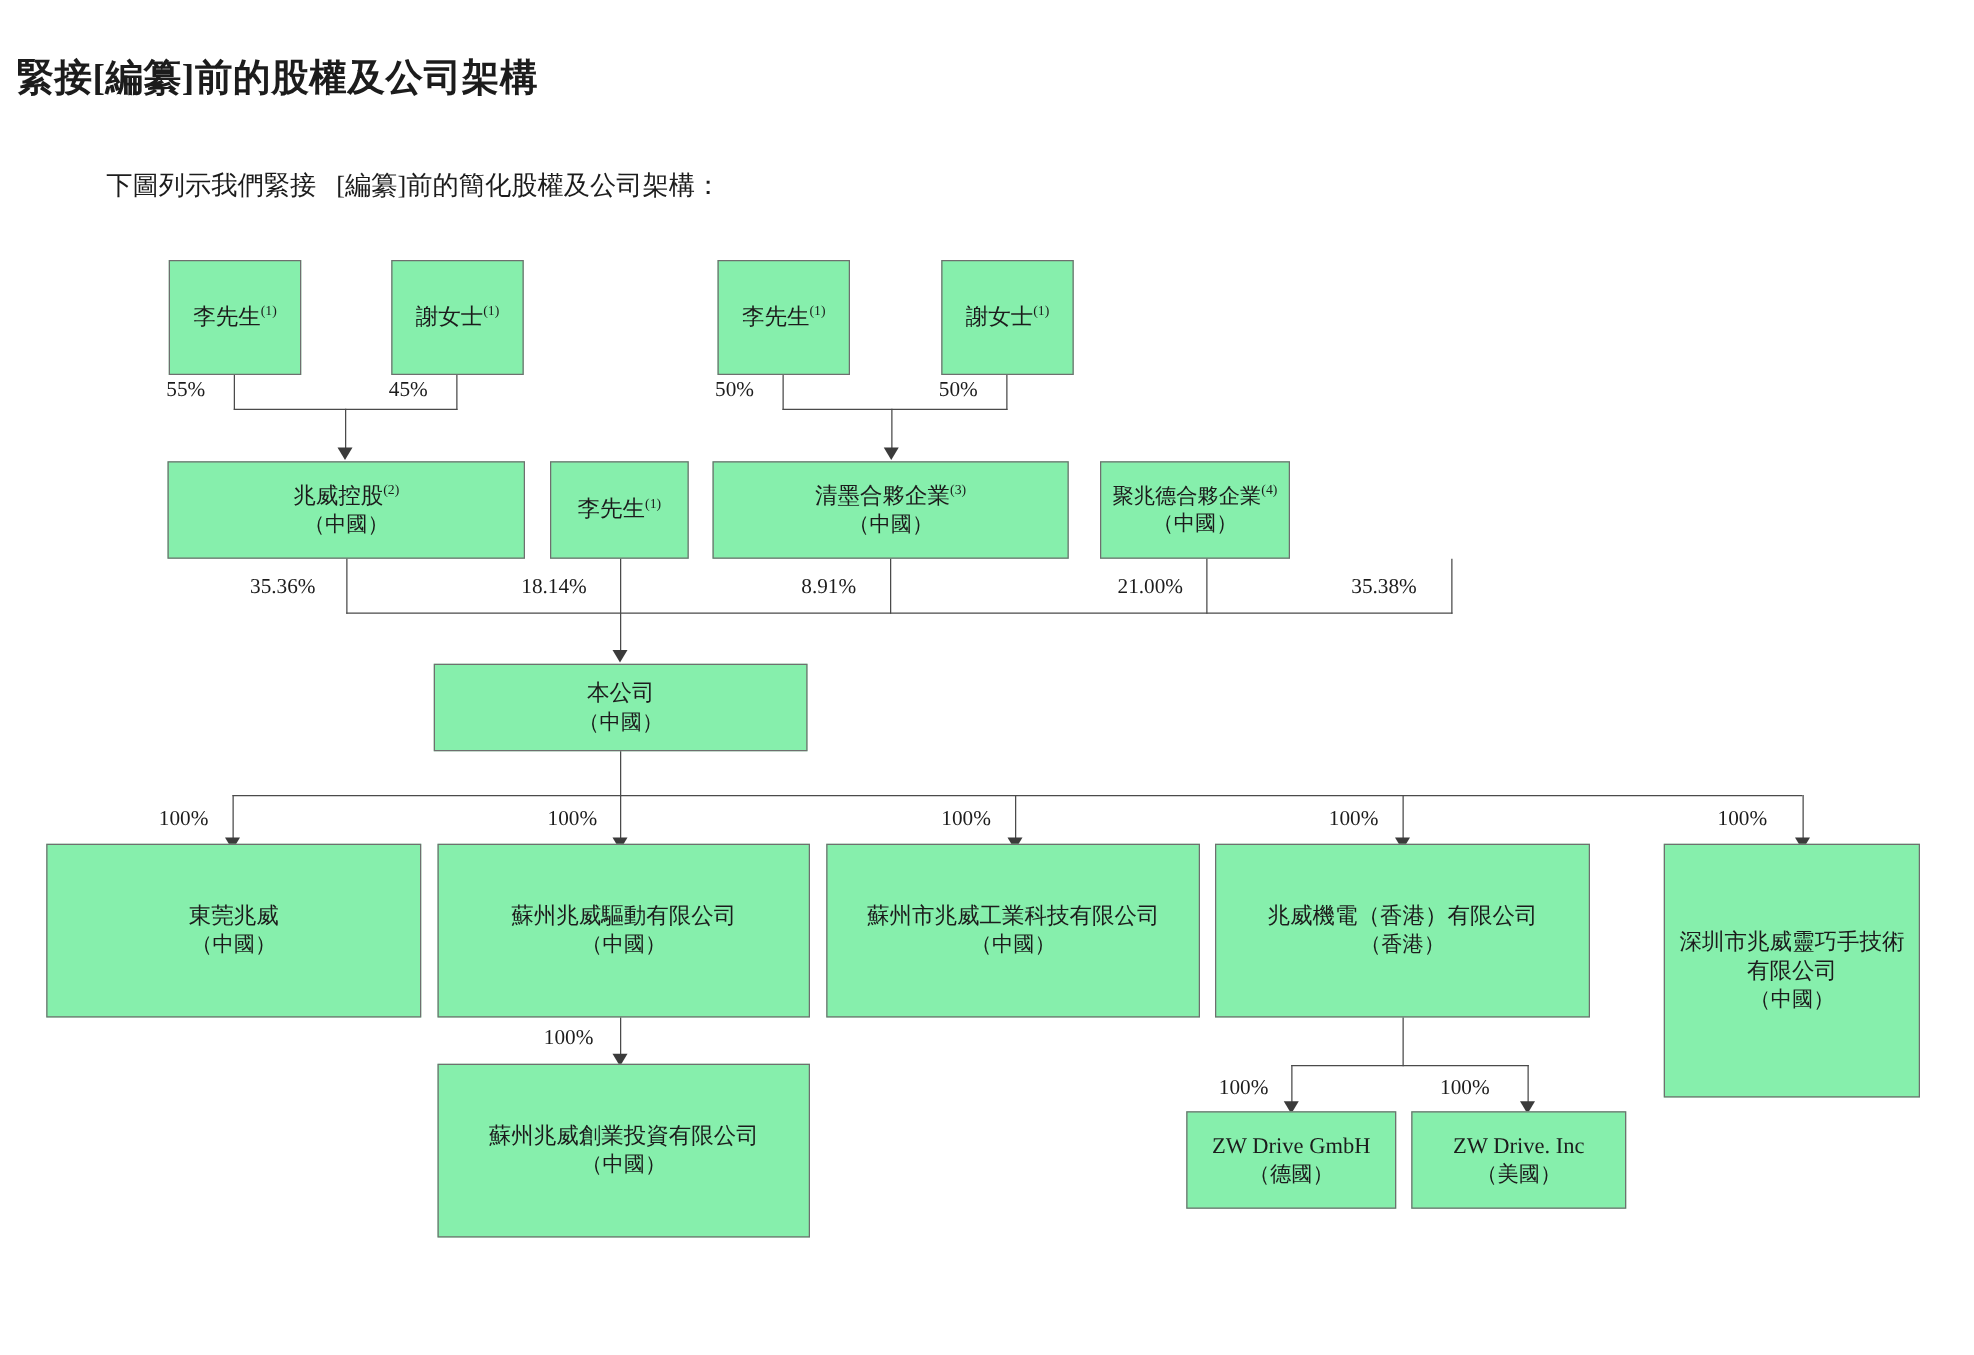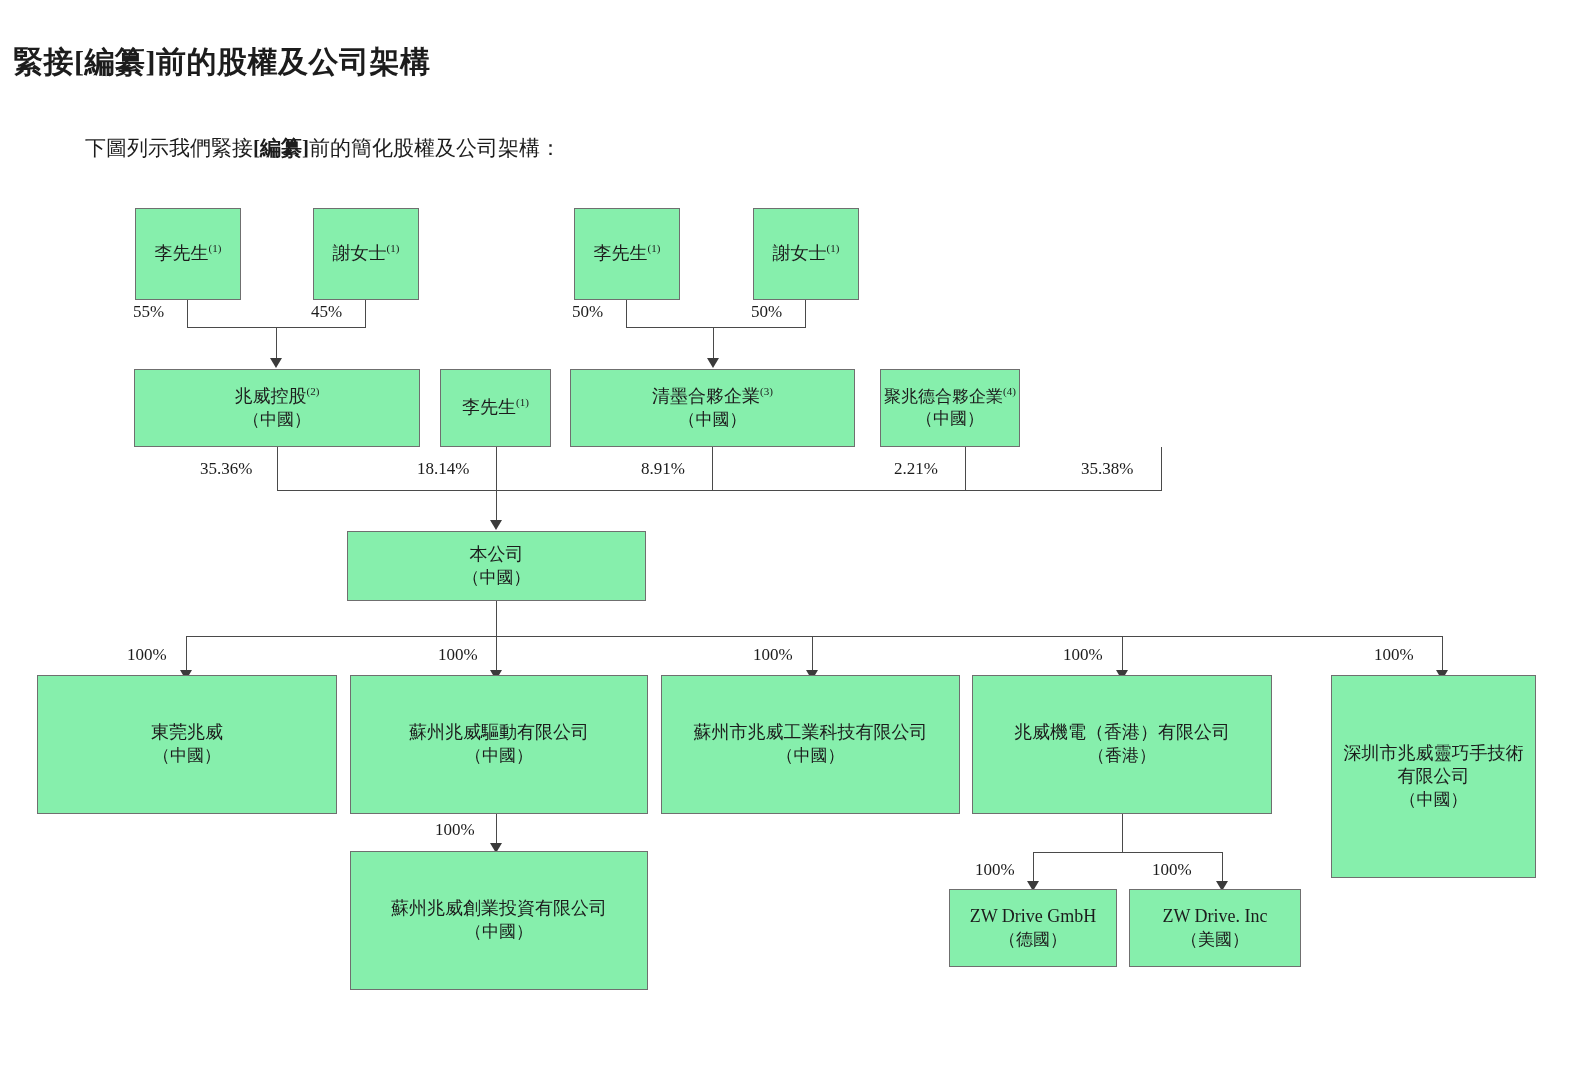--- a/index.html
+++ b/index.html
@@ -26,21 +26,21 @@
     letter-spacing: 0.5px;
     white-space: nowrap;
   }
   .lead-paragraph {
     position: absolute;
     left: 85px;
     top: 134px;
     font-size: 21px;
     white-space: nowrap;
   }
-  .lead-paragraph b { font-weight: bold; }
+  .lead-paragraph b { font-weight: normal; margin-left: 16px; }
 
   
   #org-chart {
     position: absolute;
     left: 0;
     top: 0;
     width: 1579px;
     height: 1084px;
   }
 
@@ -146,38 +146,38 @@
 
   <div class="node" style="left:440px; top:369px; width:111px; height:78px;">
     <div class="nm"><span>李先生</span><span class="sup">(1)</span></div>
   </div>
 
   <div class="node" style="left:570px; top:369px; width:285px; height:78px;">
     <div class="nm"><span>清墨合夥企業</span><span class="sup">(3)</span></div>
     <div class="juris">（中國）</div>
   </div>
 
-  <div class="node" style="left:880px; top:369px; width:140px; height:78px;">
+  <div class="node" style="left:880px; top:369px; width:152px; height:78px;">
     <div class="nm" style="font-size:17px;"><span>聚兆德合夥企業</span><span class="sup">(4)</span></div>
     <div class="juris">（中國）</div>
   </div>
 
 
   <div class="ln v" style="left:277px; top:447px; height:44px;"></div>
   <div class="ln v" style="left:712px; top:447px; height:44px;"></div>
   <div class="ln v" style="left:965px; top:447px; height:44px;"></div>
   <div class="ln v" style="left:1161px; top:447px; height:44px;"></div>
   <div class="ln h" style="left:277px; top:490px; width:885px;"></div>
   <div class="ln v" style="left:496px; top:447px; height:75px;"></div>
   <div class="arrow" style="left:490px; top:520px;"></div>
 
   <div class="pct" style="left:200px; top:459px;">35.36%</div>
   <div class="pct" style="left:417px; top:459px;">18.14%</div>
   <div class="pct" style="left:641px; top:459px;">8.91%</div>
-  <div class="pct" style="left:894px; top:459px;">2.21%</div>
+  <div class="pct" style="left:894px; top:459px;">21.00%</div>
   <div class="pct" style="left:1081px; top:459px;">35.38%</div>
 
   <div class="node" style="left:347px; top:531px; width:299px; height:70px;">
     <div class="nm">本公司</div>
     <div class="juris">（中國）</div>
   </div>
 
   <div class="ln v" style="left:496px; top:601px; height:36px;"></div>
   <div class="ln h" style="left:186px; top:636px; width:1256px;"></div>
 

